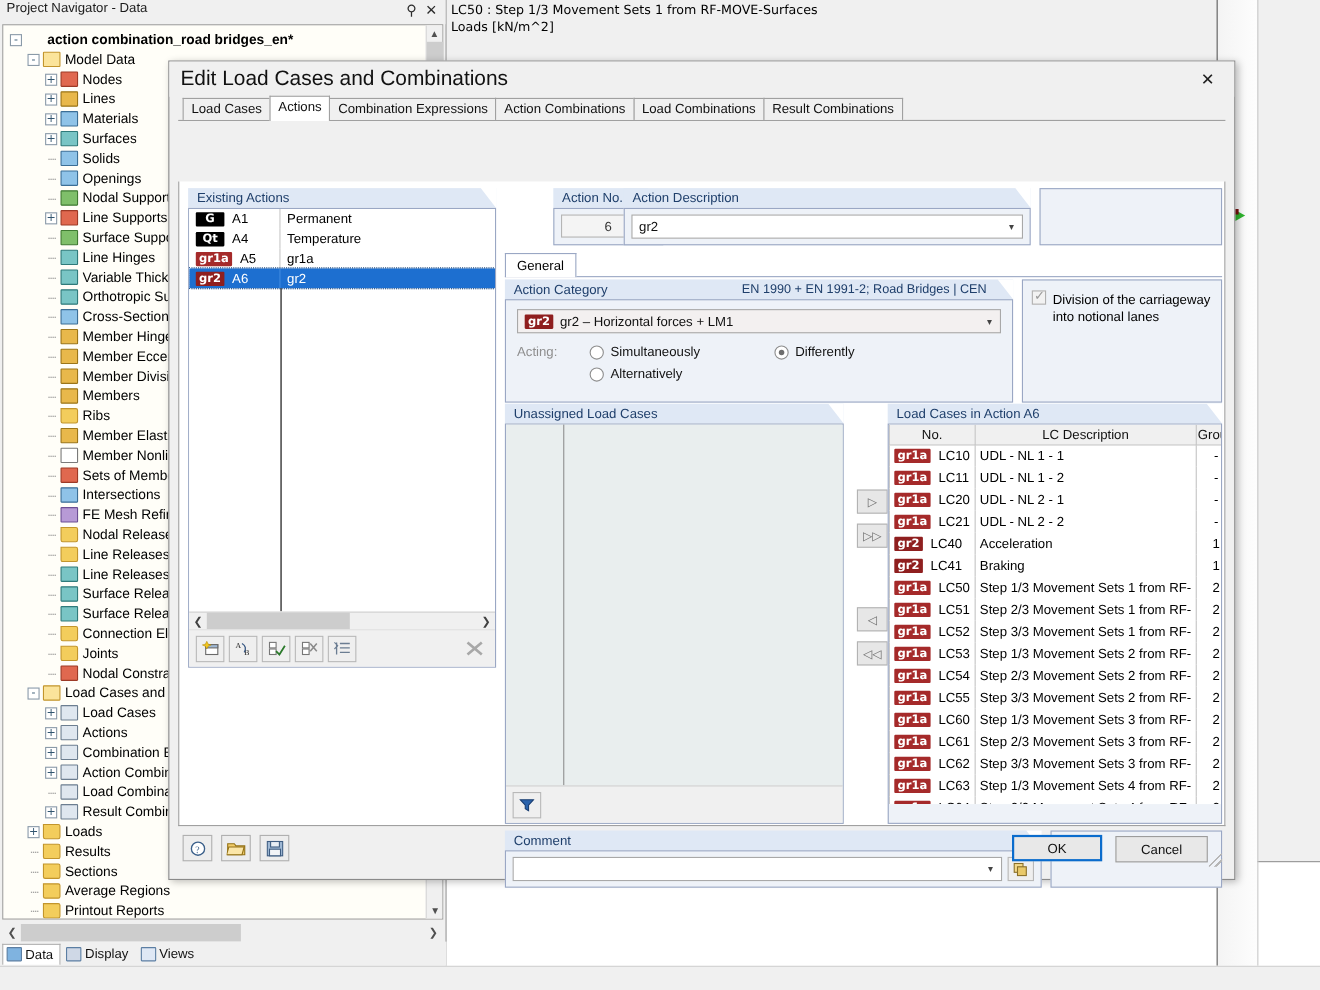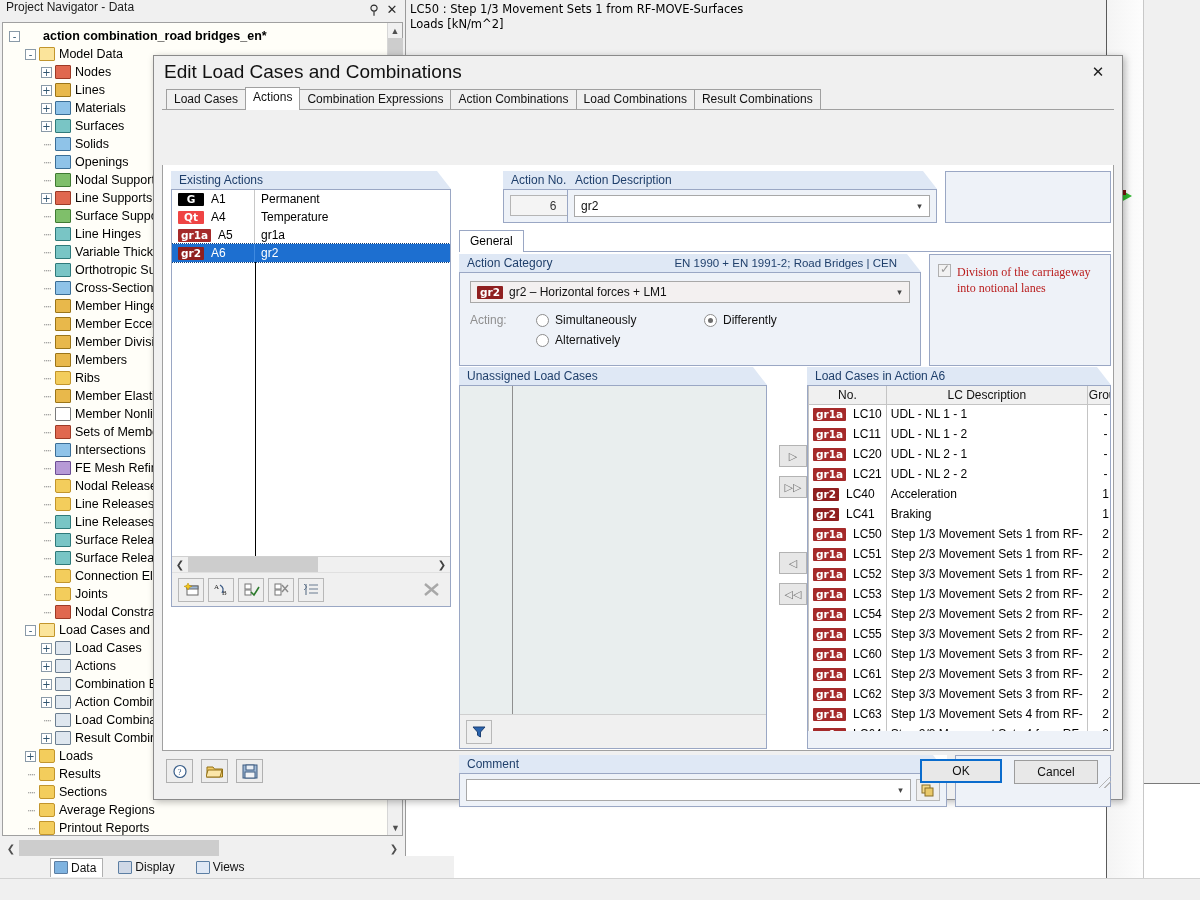--- a/index.html
+++ b/index.html
@@ -74,21 +74,21 @@
   }
   .nav-hscroll {
     position: absolute; left: 3px; right: 3px; bottom: 22px; height: 16px;
     background: #f0f0f0; display: flex; align-items: center;
   }
   .nav-hscroll .lft, .nav-hscroll .rgt { width: 16px; text-align: center; color: #505050; font-size: 10px; }
   .nav-hscroll .track { flex: 1; height: 16px; position: relative; }
   .nav-hscroll .thumb { position: absolute; left: 0; top: 0; height: 16px; width: 200px; background: #cdcdcd; }
   .nav-tabs {
     position: absolute; left: 0; bottom: 0; height: 22px; width: 406px;
-    background: #f0f0f0; display: flex; align-items: center; gap: 12px; padding-left: 2px; margin-left: 48px;
+    background: #f0f0f0; display: flex; align-items: center; gap: 2px; padding-left: 2px;
   }
   .nav-tab {
     display: flex; align-items: center; gap: 3px; padding: 2px 6px 2px 3px;
     font-size: 12px; color: #111;
   }
   .nav-tab.active { background: #ffffff; border: 1px solid #b0b0b0; border-bottom: none; }
   .tab-ico { width: 14px; height: 13px; border-radius: 1px; }
 
   
   .workspace {
@@ -176,21 +176,21 @@
   .ea-row.sel { background: #1d6fd0; color: #fff; outline: 1px dotted #0d3e79; }
   .ea-c1 { width: 83px; display: flex; align-items: center; padding-left: 6px; gap: 7px; border-right: 1px solid #c8c8c8; height: 18px; }
   .ea-c2 { padding-left: 6px; }
   .ea-row.sel .ea-c1 { border-right: 1px solid #3f8ae0; }
   .badge {
     display: inline-block; min-width: 26px; text-align: center; font-size: 10.5px;
     color: #fff; padding: 0 3px; line-height: 13px; height: 13px; border-radius: 1px;
     font-family: "DejaVu Sans", sans-serif; font-weight: bold;
   }
   .badge.g { background: #000000; }
-  .badge.qt { background: #ef4444; }
+  .badge.qt { background: #000000; }
   .badge.gr1a { background: #a52a2a; }
   .badge.gr2 { background: #8f1f1f; }
 
   .panel-hscroll {
     position: absolute; left: 0; right: 0; bottom: 34px; height: 16px;
     background: #f0f0f0; display: flex; align-items: center; border-top: 1px solid #d0d0d0;
   }
   .panel-hscroll .lft, .panel-hscroll .rgt { width: 16px; text-align: center; font-size: 10px; color: #404040; }
   .panel-hscroll .track { flex: 1; position: relative; height: 16px; }
   .panel-hscroll .thumb { position: absolute; left: 0; top: 0; width: 130px; height: 16px; background: #cdcdcd; }
@@ -780,21 +780,21 @@
                 <span>Differently</span>
               </div>
             </div>
           </div>
         </div>
       </div>
 
       <div style="position:absolute;left:766px;top:89px;width:182px;height:112px;background:#eef2f8;border:1px solid #9aa7c4;padding:9px 8px;">
         <div style="display:flex;align-items:flex-start;">
           <span class="chk on"></span>
-          <span style="font-size:12px;color:#b91c1c;line-height:16px;font-family:Liberation Serif, serif;">Division of the carriageway into notional lanes</span>
+          <span style="font-size:12px;color:#000000;line-height:16px;">Division of the carriageway into notional lanes</span>
         </div>
       </div>
 
       <div class="gbox" style="left:296px; top:202px; width:308px; height:382px;">
         <div class="gbox-head">
           <span>Unassigned Load Cases</span>
         </div>
         <div class="gbox-body" style="position:absolute;left:0;top:18px;right:0;bottom:0;background:#eaf0f0;">
           <div style="position:absolute;left:0;top:0;right:0;bottom:34px;background:#e9eeee;">
             <div style="position:absolute;left:52px;top:0;bottom:0;width:1px;background:#8f8f8f;"></div>

